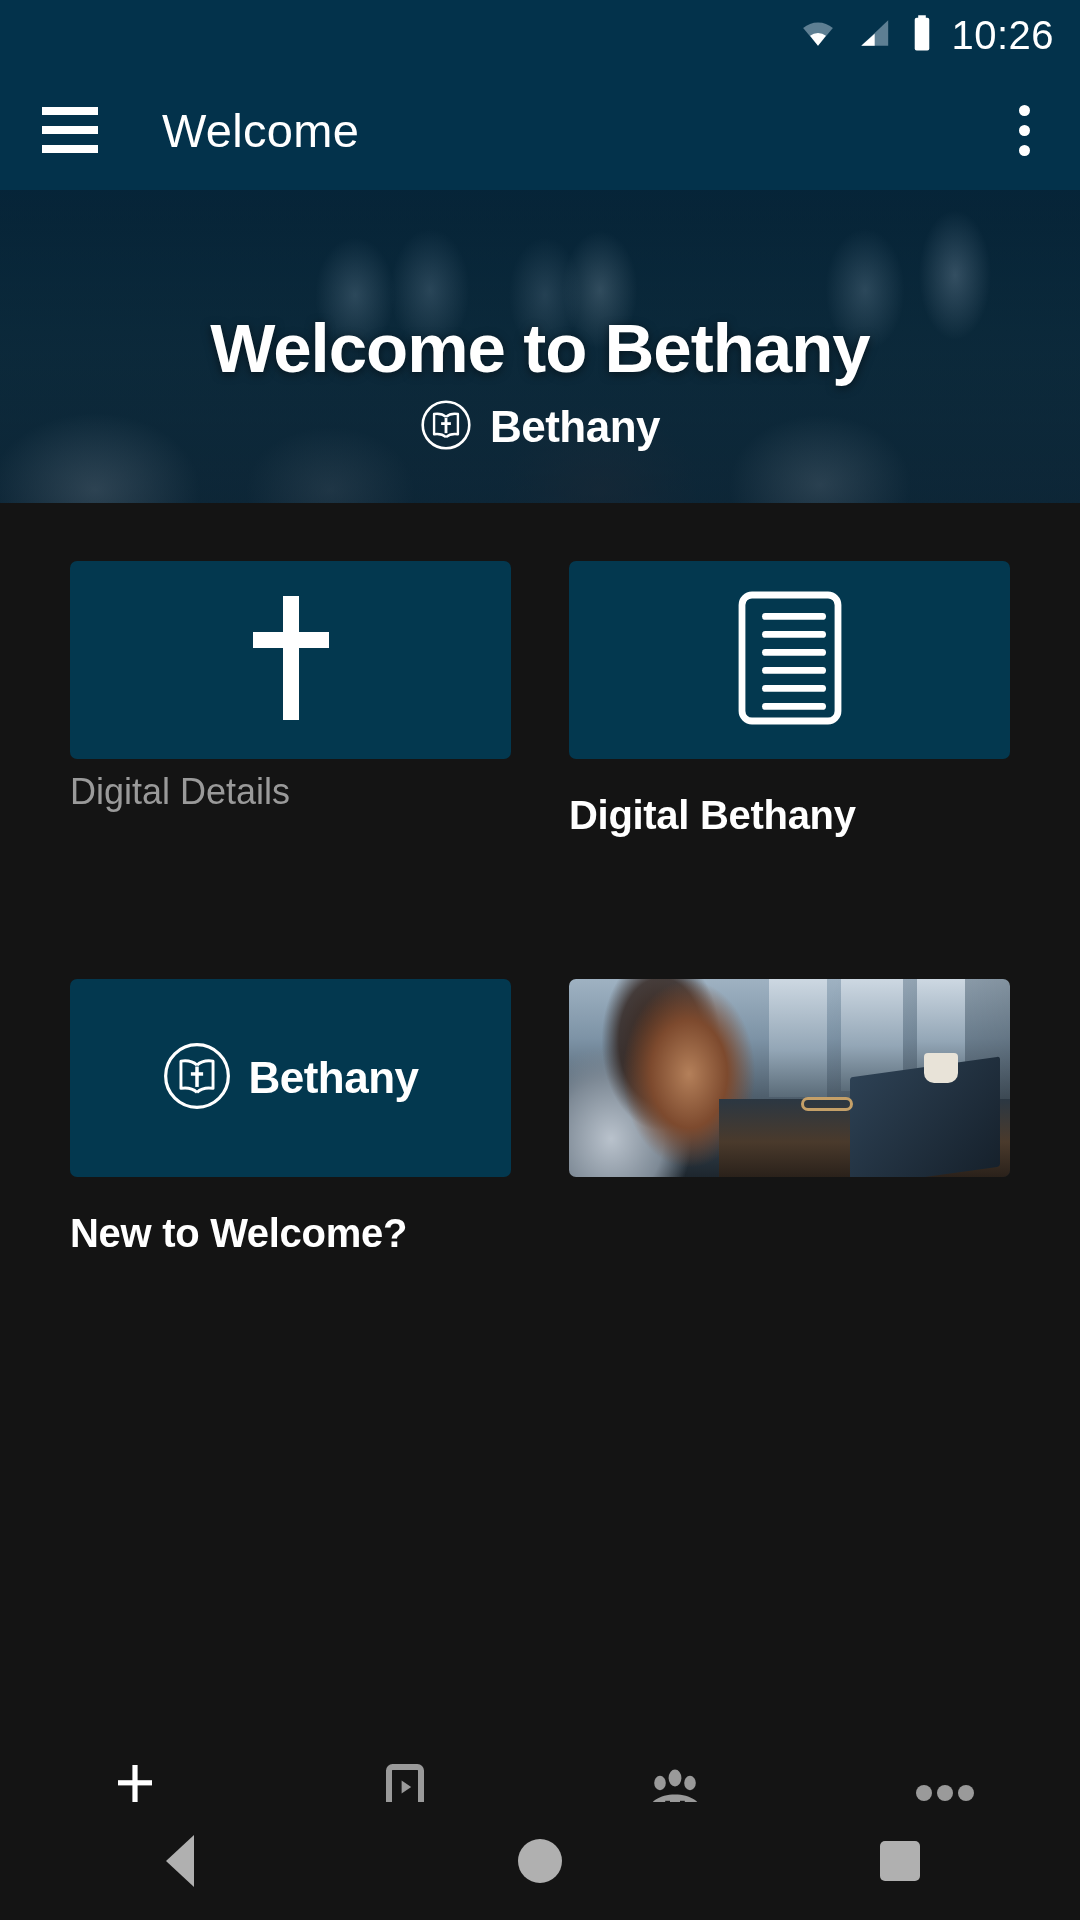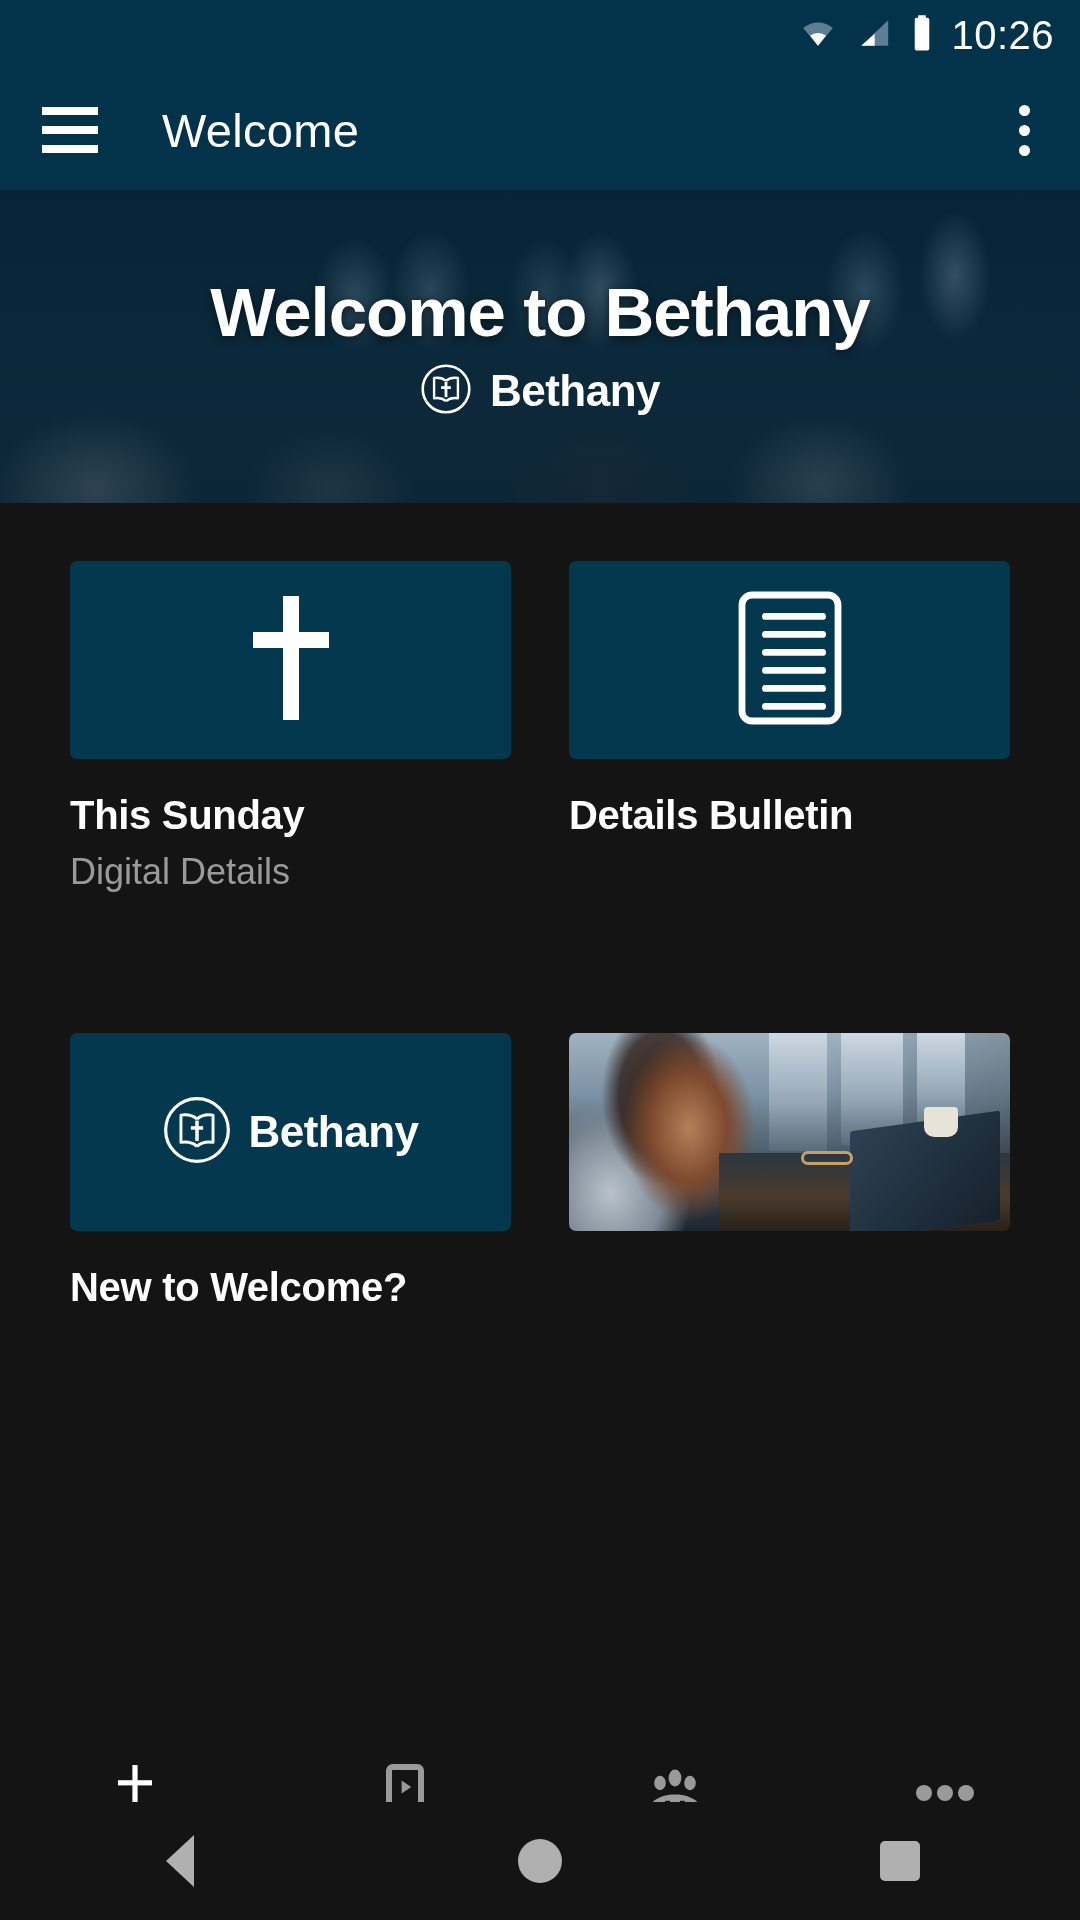--- a/index.html
+++ b/index.html
@@ -125,21 +125,21 @@
     inset: 0;
     background: linear-gradient(180deg, rgba(3,45,70,0.55) 0%, rgba(3,40,62,0.45) 55%, rgba(5,30,48,0.55) 100%);
   }
   .hero-content {
     position: absolute;
     inset: 0;
     display: flex;
     flex-direction: column;
     align-items: center;
     justify-content: flex-end;
-    padding-bottom: 84px;
+    padding-bottom: 48px;
   }
   .hero-title {
     color: #fff;
     font-size: 69px;
     font-weight: bold;
     letter-spacing: -1px;
     text-shadow: 0 2px 10px rgba(0,0,0,0.5);
     line-height: 1.05;
   }
   .hero-brand {
@@ -391,39 +391,38 @@
 
       <div class="card">
         <div class="card-media">
           <span>
             <svg width="100" height="132" viewBox="0 0 50 66">
               <rect x="21" y="2" width="8" height="62" fill="#fff"></rect>
               <rect x="6" y="20" width="38" height="8" fill="#fff"></rect>
             </svg>
           </span>
         </div>
-        <div class="card-title">This Sunday</div>
         <div class="card-sub">Digital Details</div>
       </div>
 
       <div class="card">
         <div class="card-media">
           <span>
             <svg width="108" height="138" viewBox="0 0 54 69">
               <rect x="3" y="3" width="48" height="63" rx="5" fill="none" stroke="#fff" stroke-width="3.4"></rect>
               <rect x="13" y="12" width="32" height="3.4" rx="1.7" fill="#fff"></rect>
               <rect x="13" y="21" width="32" height="3.4" rx="1.7" fill="#fff"></rect>
               <rect x="13" y="30" width="32" height="3.4" rx="1.7" fill="#fff"></rect>
               <rect x="13" y="39" width="32" height="3.4" rx="1.7" fill="#fff"></rect>
               <rect x="13" y="48" width="32" height="3.4" rx="1.7" fill="#fff"></rect>
               <rect x="13" y="57" width="32" height="3.4" rx="1.7" fill="#fff"></rect>
             </svg>
           </span>
         </div>
-        <div class="card-title">Details Bulletin</div>
+        <div class="card-title">Digital Bethany</div>
       </div>
 
       <div class="row-gap"></div>
 
       <div class="card">
         <div class="card-media">
           <div class="brand-lockup">
             <span>
               <svg width="70" height="70" viewBox="0 0 48 48">
                 <circle cx="24" cy="24" r="21.5" fill="none" stroke="#fff" stroke-width="2.2"></circle>

